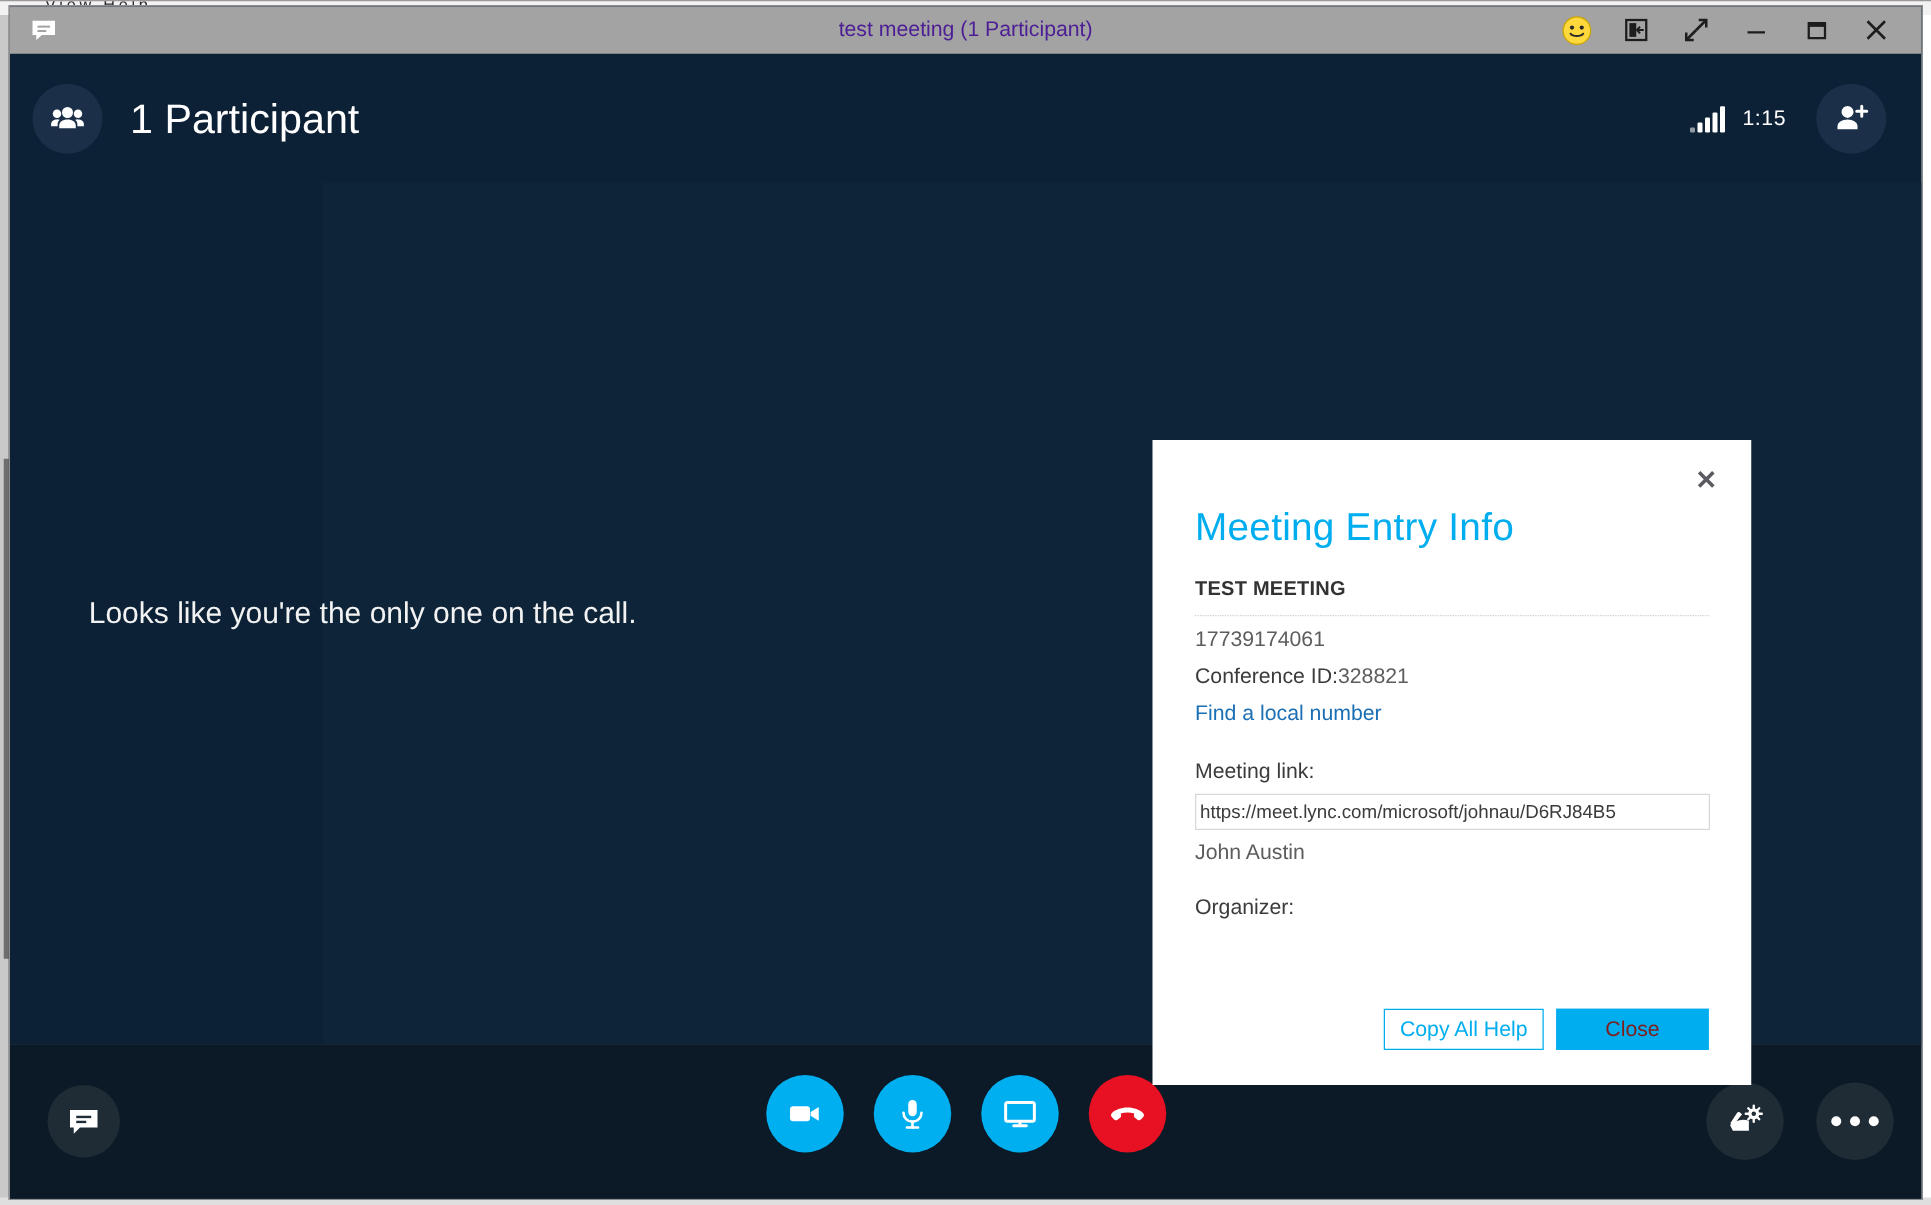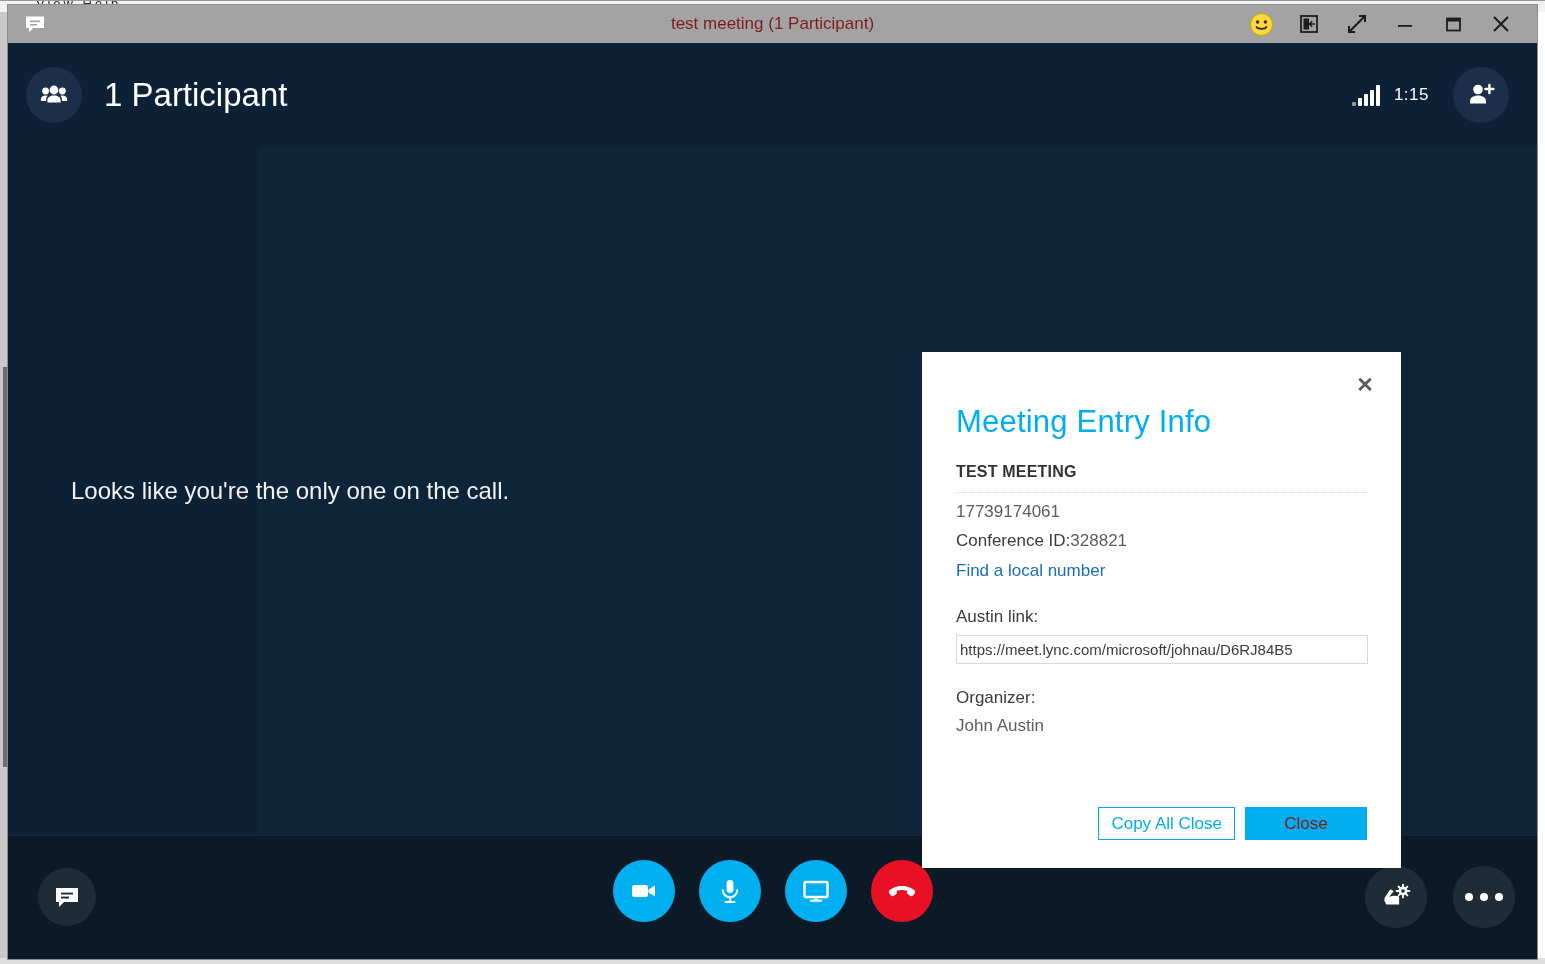--- a/index.html
+++ b/index.html
@@ -92,21 +92,21 @@
     padding-left: 14px;
   }
   #titlebar-chat-icon {
     width: 26px; height: 26px;
     display: flex; align-items: center; justify-content: center;
   }
   #title-bar .tb-center {
     flex: 1;
     text-align: center;
     font-size: 17px;
-    color: #7f1d1d;
+    color: #4c1d95;
     white-space: nowrap;
   }
   #title-bar .tb-right {
     width: 300px;
     display: flex;
     align-items: center;
     justify-content: flex-end;
     padding-right: 14px;
     gap: 4px;
   }
@@ -566,25 +566,25 @@
     <div id="dialog-divider"></div>
 
     <div class="dial-number" id="dial-number-2">17739174061</div>
 
     <div id="conference-id-row">
       <span>Conference ID:</span><span class="cid-value">328821</span>
     </div>
 
     <a id="find-local-number-link" href="#">Find a local number</a>
 
-    <div id="meeting-link-label">Austin link:</div>
+    <div id="meeting-link-label">Meeting link:</div>
     <input id="meeting-link-input" type="text" readonly="" value="https://meet.lync.com/microsoft/johnau/D6RJ84B5" style="">
 
+    <div id="organizer-name">John Austin</div>
     <div id="organizer-label">Organizer:</div>
-    <div id="organizer-name">John Austin</div>
 
     <div id="dialog-actions">
-      <button id="copy-all-info-button">Copy All Close</button>
+      <button id="copy-all-info-button">Copy All Help</button>
       <button id="close-dialog-button">Close</button>
     </div>
   </div>
 
 </div>
 
 </body></html>

